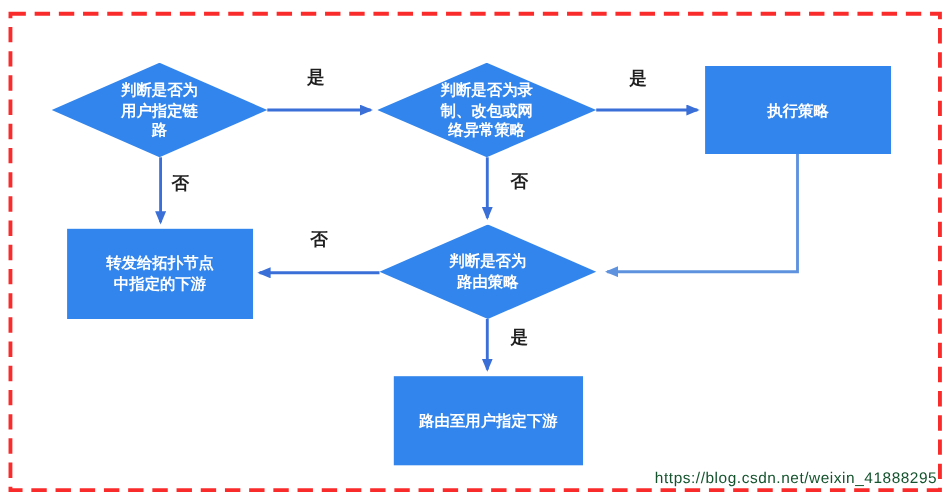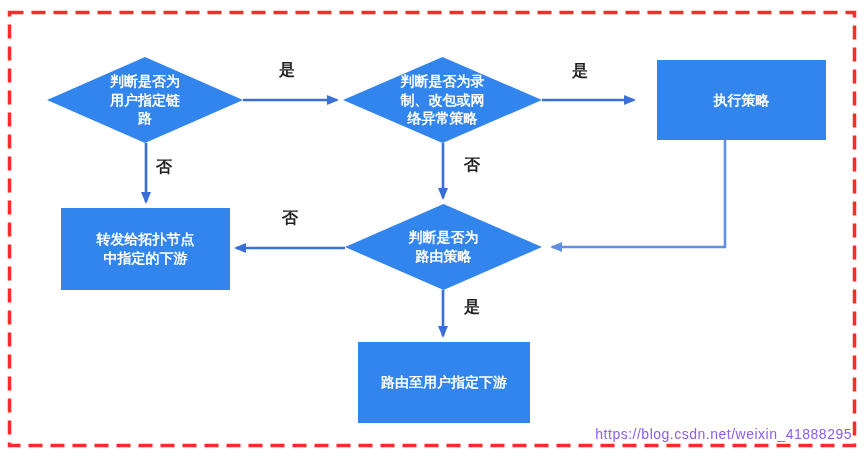--- a/index.html
+++ b/index.html
@@ -36,21 +36,21 @@
   }
   .node .node-label { white-space: pre-line; }
 
   .diamond {
     clip-path: polygon(50% 0%, 100% 50%, 50% 100%, 0% 50%);
     text-align: center;
   }
 
   .node-judge-user-link   { left: 47px;  top: 57px;  width: 196px; height: 86px; }
   .node-judge-policy-type { left: 343px; top: 57px;  width: 199px; height: 86px; }
-  .node-execute-policy    { left: 641px; top: 60px;  width: 169px; height: 80px; margin-left: 16px; }
+  .node-execute-policy    { left: 641px; top: 60px;  width: 169px; height: 80px; }
   .node-judge-route       { left: 345px; top: 204px; width: 197px; height: 86px; }
   .node-forward-topology  { left: 61px;  top: 208px; width: 169px; height: 82px; }
   .node-route-downstream  { left: 358px; top: 342px; width: 172px; height: 81px; }
 
   .edge-label {
     position: absolute;
     z-index: 3;
     width: 32px;
     text-align: center;
     font-size: 16px;
@@ -63,21 +63,21 @@
   .label-no-2  { left: 456px; top: 155px; }
   .label-no-3  { left: 274px; top: 208px; }
   .label-yes-3 { left: 456px; top: 297px; }
 
   .watermark {
     position: absolute;
     z-index: 3;
     right: 12px;
     top: 426px;
     font-size: 14px;
-    color: #8b5cf6;
+    color: #14532d;
     letter-spacing: 0.5px;
   }
 </style>
 </head>
 <body>
 
 <div class="canvas">
 
   <svg class="connector-layer" viewBox="0 0 864 456" xmlns="http://www.w3.org/2000/svg">
     <defs>

